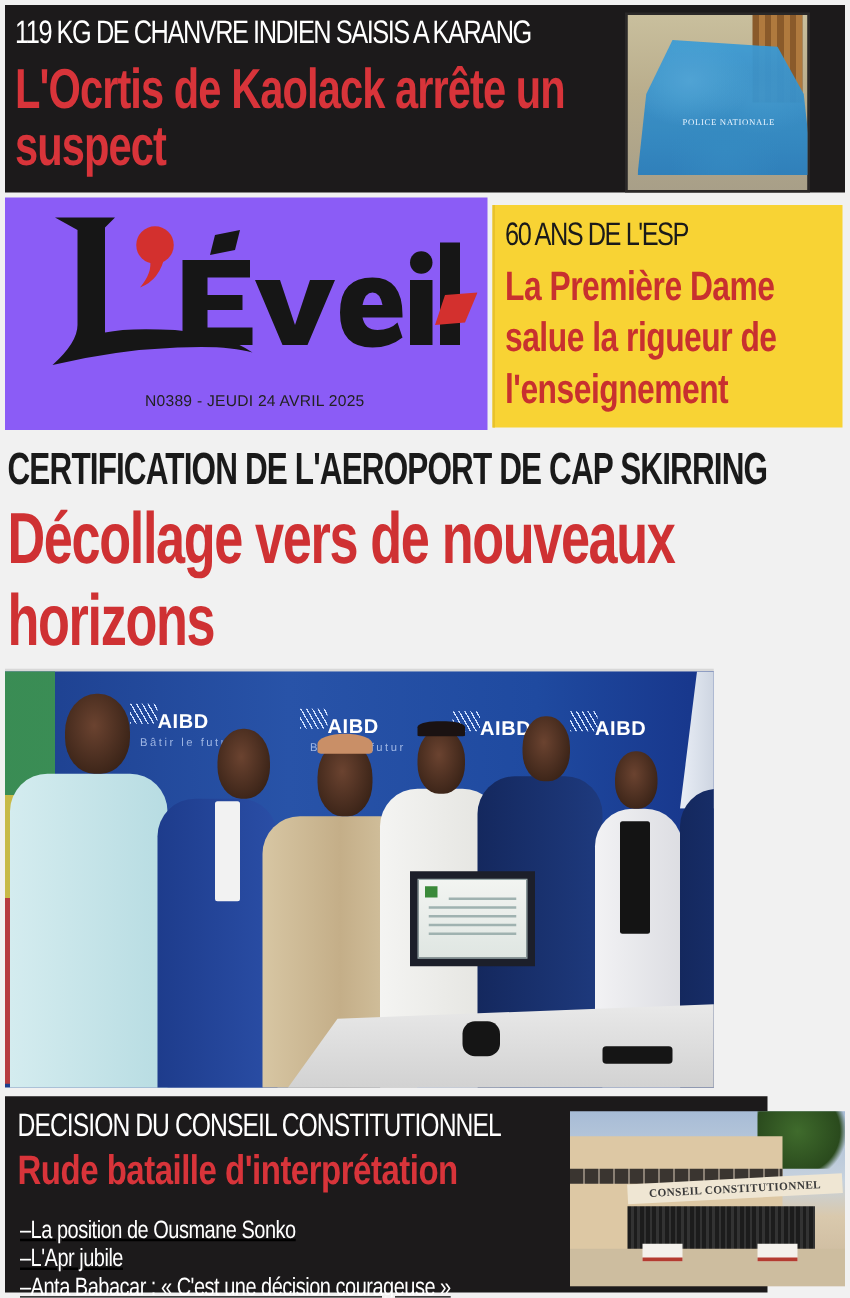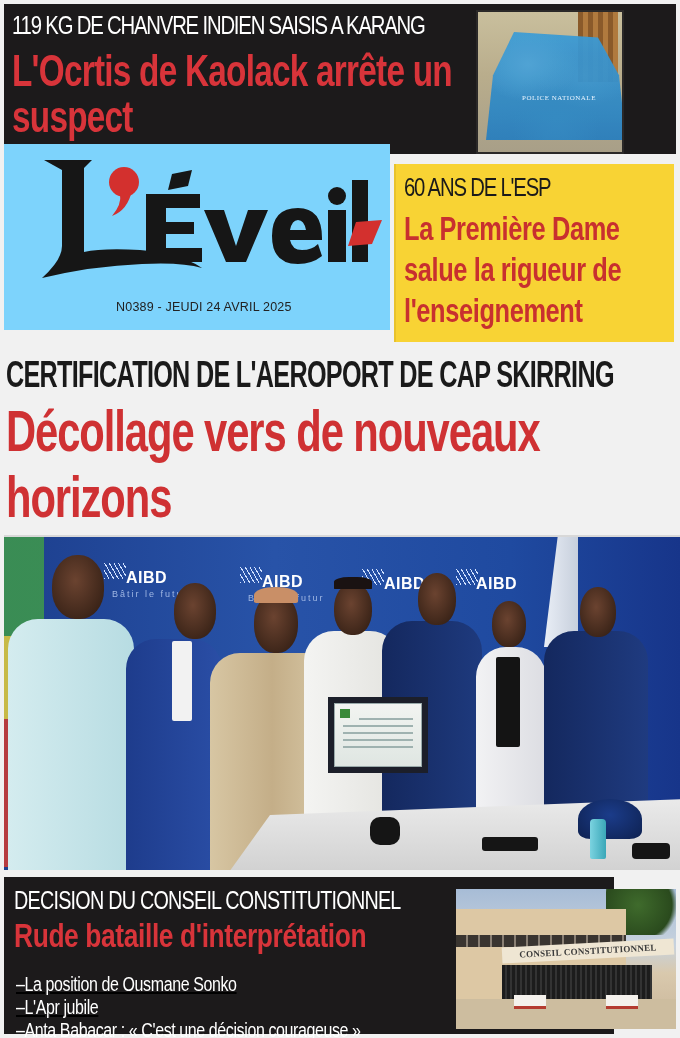--- a/index.html
+++ b/index.html
@@ -18,21 +18,21 @@
     position: absolute; left: 8px; top: 6px; color: #fff;
     font-size: 26px; font-weight: 400; letter-spacing: -1.5px;
     transform: scaleX(0.78); transform-origin: left top; white-space: nowrap;
   }
   .top-headline {
     position: absolute; left: 8px; top: 44px; color: #d8343a;
     font-size: 45px; font-weight: 700; line-height: 46px; letter-spacing: -1px;
     transform: scaleX(0.74); transform-origin: left top; width: 620px;
   }
   .top-photo {
-    position: absolute; left: 472px; top: 6px; width: 148px; height: 144px;
+    position: absolute; left: 496px; top: 6px; width: 148px; height: 144px;
     background: linear-gradient(180deg, #c9bf9d 0%, #b9ad8c 45%, #a89f88 100%);
     border: 2px solid #2a2828; overflow: hidden;
   }
   .bags {
     position: absolute; left: 8px; top: 20px; width: 140px; height: 108px;
     background:
       radial-gradient(ellipse at 30% 30%, #4aa3d8 0%, transparent 35%),
       radial-gradient(ellipse at 70% 40%, #3b96cf 0%, transparent 35%),
       radial-gradient(ellipse at 50% 80%, #2f88c4 0%, transparent 45%),
       linear-gradient(180deg, #3d9bd4, #2a7fbd);
@@ -43,22 +43,22 @@
     position: absolute; left: 44px; top: 82px; font-size: 7px; color: #e8f4ff;
     font-family: "Liberation Serif", serif; letter-spacing: 0.5px;
   }
   .curtain {
     position: absolute; right: 4px; top: 0; width: 40px; height: 70px;
     background: repeating-linear-gradient(90deg, #8a5a2a 0 5px, #b07a3e 5px 10px);
   }
 
   
   .masthead {
-    position: absolute; left: 4px; top: 144px; width: 386px; height: 186px;
-    background: #7dd3fc;
+    position: absolute; left: 4px; top: 158px; width: 386px; height: 186px;
+    background: #8b5cf6;
     text-align: center;
   }
   .logo {
     position: absolute; left: 28px; top: 6px; width: 350px; height: 140px;
   }
   .issue-line {
     position: absolute; left: 112px; top: 156px; font-size: 12.5px; color: #222;
     letter-spacing: 0.2px;
   }
 
@@ -84,21 +84,21 @@
     transform: scaleX(0.70); transform-origin: left top; white-space: nowrap;
   }
   .main-headline {
     position: absolute; left: 6px; top: 398px; color: #cf3133;
     font-size: 58px; font-weight: 700; line-height: 66px; letter-spacing: -1.5px;
     transform: scaleX(0.72); transform-origin: left top; width: 940px;
   }
 
   
   .main-photo {
-    position: absolute; left: 4px; top: 535px; width: 676px; height: 335px;
+    position: absolute; left: 4px; top: 535px; width: 567px; height: 335px;
     background: linear-gradient(90deg, #1d3f8e 0%, #2853a8 40%, #1f4aa0 75%, #17358a 100%);
     overflow: hidden; border-top: 2px solid #d8d8d8;
   }
   .flag {
     position: absolute; left: 0; top: 0; width: 40px; height: 330px;
     background: linear-gradient(180deg, #3f9a4a 0 30%, #e6cf3a 30% 55%, #d23a31 55% 100%);
     opacity: 0.85;
   }
   .white-flag {
     position: absolute; left: 540px; top: 0; width: 34px; height: 110px;

